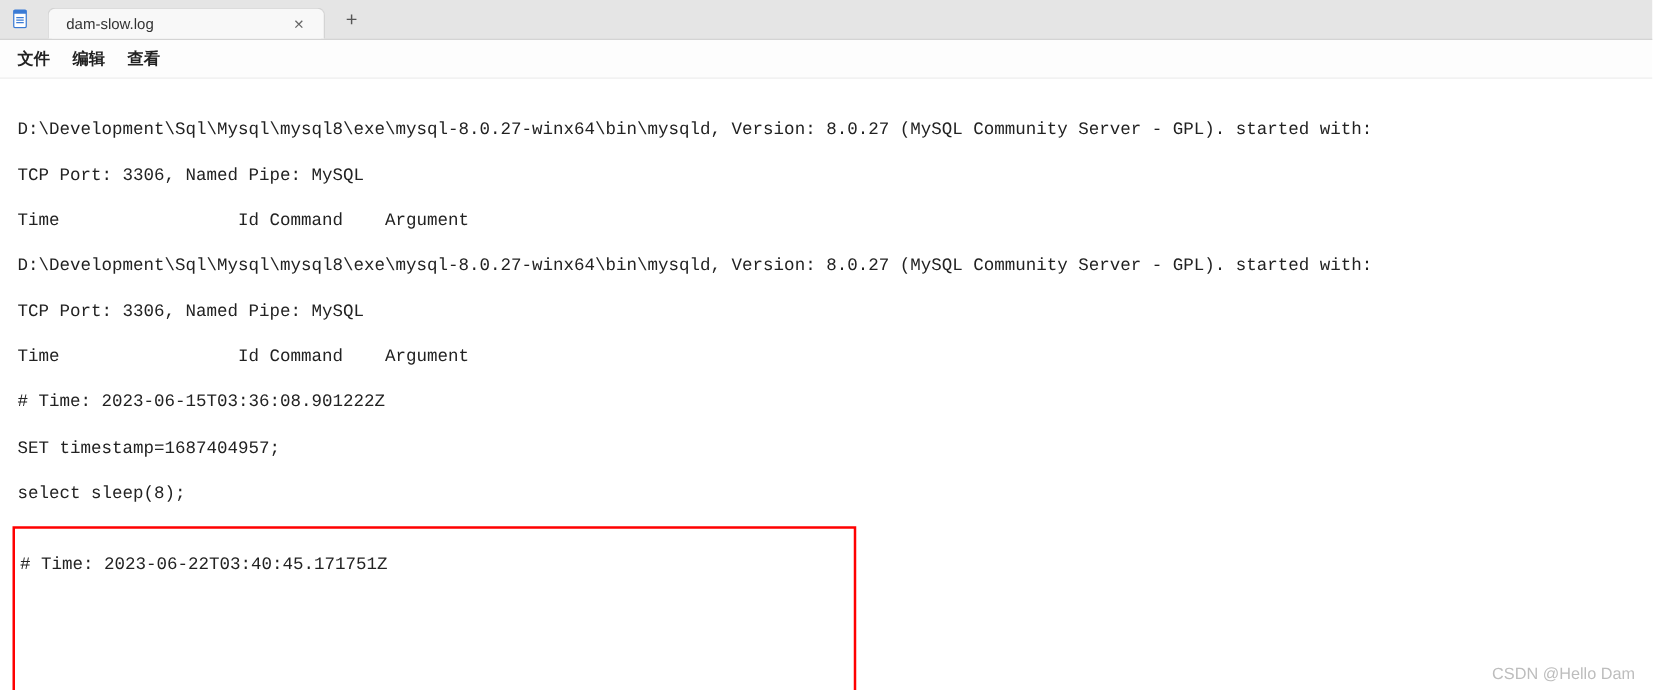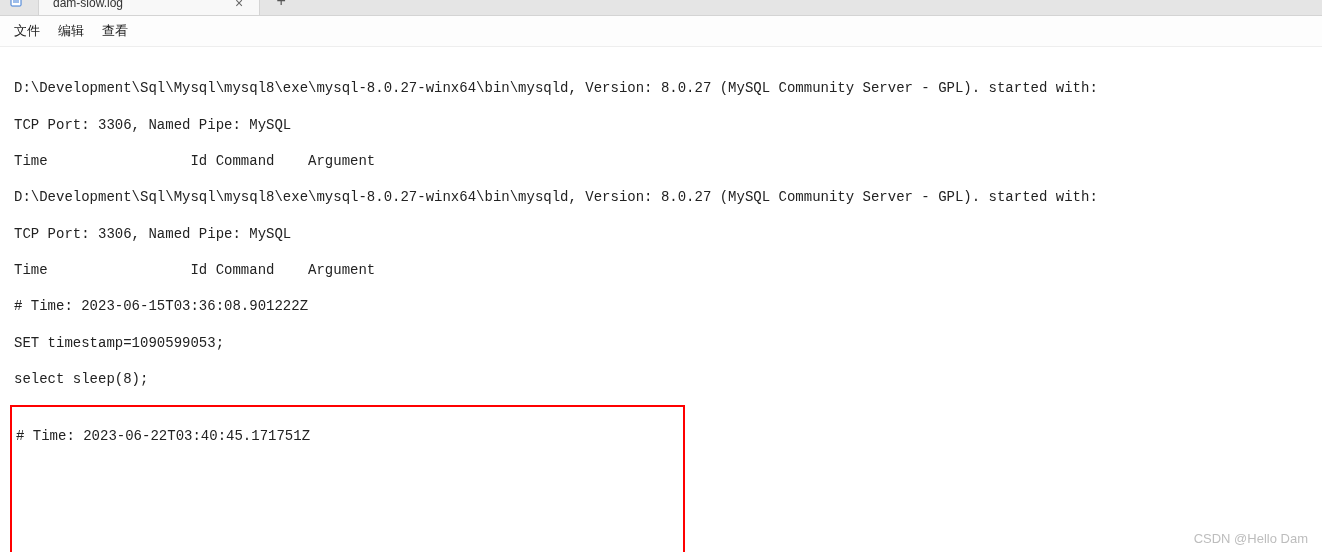--- a/index.html
+++ b/index.html
@@ -6,21 +6,21 @@
     body {
       font-family: "Segoe UI", Tahoma, sans-serif;
       font-size: 13px;
       background: #ffffff;
       width: 1322px;
       height: 552px;
       position: relative;
       overflow: hidden;
     }
     .titlebar {
-      height: 16px;
+      height: 32px;
       background: #e5e5e5;
       display: flex;
       align-items: flex-end;
       border-bottom: 1px solid #d4d4d4;
     }
     .app-icon {
       width: 32px;
       height: 32px;
       display: flex;
       align-items: center;
@@ -65,21 +65,21 @@
     }
     .menubar {
       display: flex;
       gap: 18px;
       padding: 6px 14px;
       font-size: 13px;
       color: #222;
       border-bottom: 1px solid #eee;
       background: #fdfdfd;
     }
-    .menu-item { cursor: default; }
+    .menu-item { cursor: default; font-weight: bold; }
     .content {
       padding: 14px 14px 0 14px;
       font-family: Consolas, "Courier New", monospace;
       font-size: 14px;
       color: #222;
       line-height: 1.3;
       white-space: pre;
     }
     .highlight-box {
       border: 2px solid #ff0000;
@@ -128,21 +128,21 @@
 </div>
 
 <div class="content">
 <div>D:\Development\Sql\Mysql\mysql8\exe\mysql-8.0.27-winx64\bin\mysqld, Version: 8.0.27 (MySQL Community Server - GPL). started with:</div>
 <div>TCP Port: 3306, Named Pipe: MySQL</div>
 <div>Time                 Id Command    Argument</div>
 <div>D:\Development\Sql\Mysql\mysql8\exe\mysql-8.0.27-winx64\bin\mysqld, Version: 8.0.27 (MySQL Community Server - GPL). started with:</div>
 <div>TCP Port: 3306, Named Pipe: MySQL</div>
 <div>Time                 Id Command    Argument</div>
 <div># Time: 2023-06-15T03:36:08.901222Z</div>
-<div>SET timestamp=1090599053;</div>
+<div>SET timestamp=1687404957;</div>
 <div>select sleep(8);</div>
 <div class="highlight-box">
 <div># Time: 2023-06-22T03:40:45.171751Z</div>
 
 
 
 
 </div>
 </div>
 

